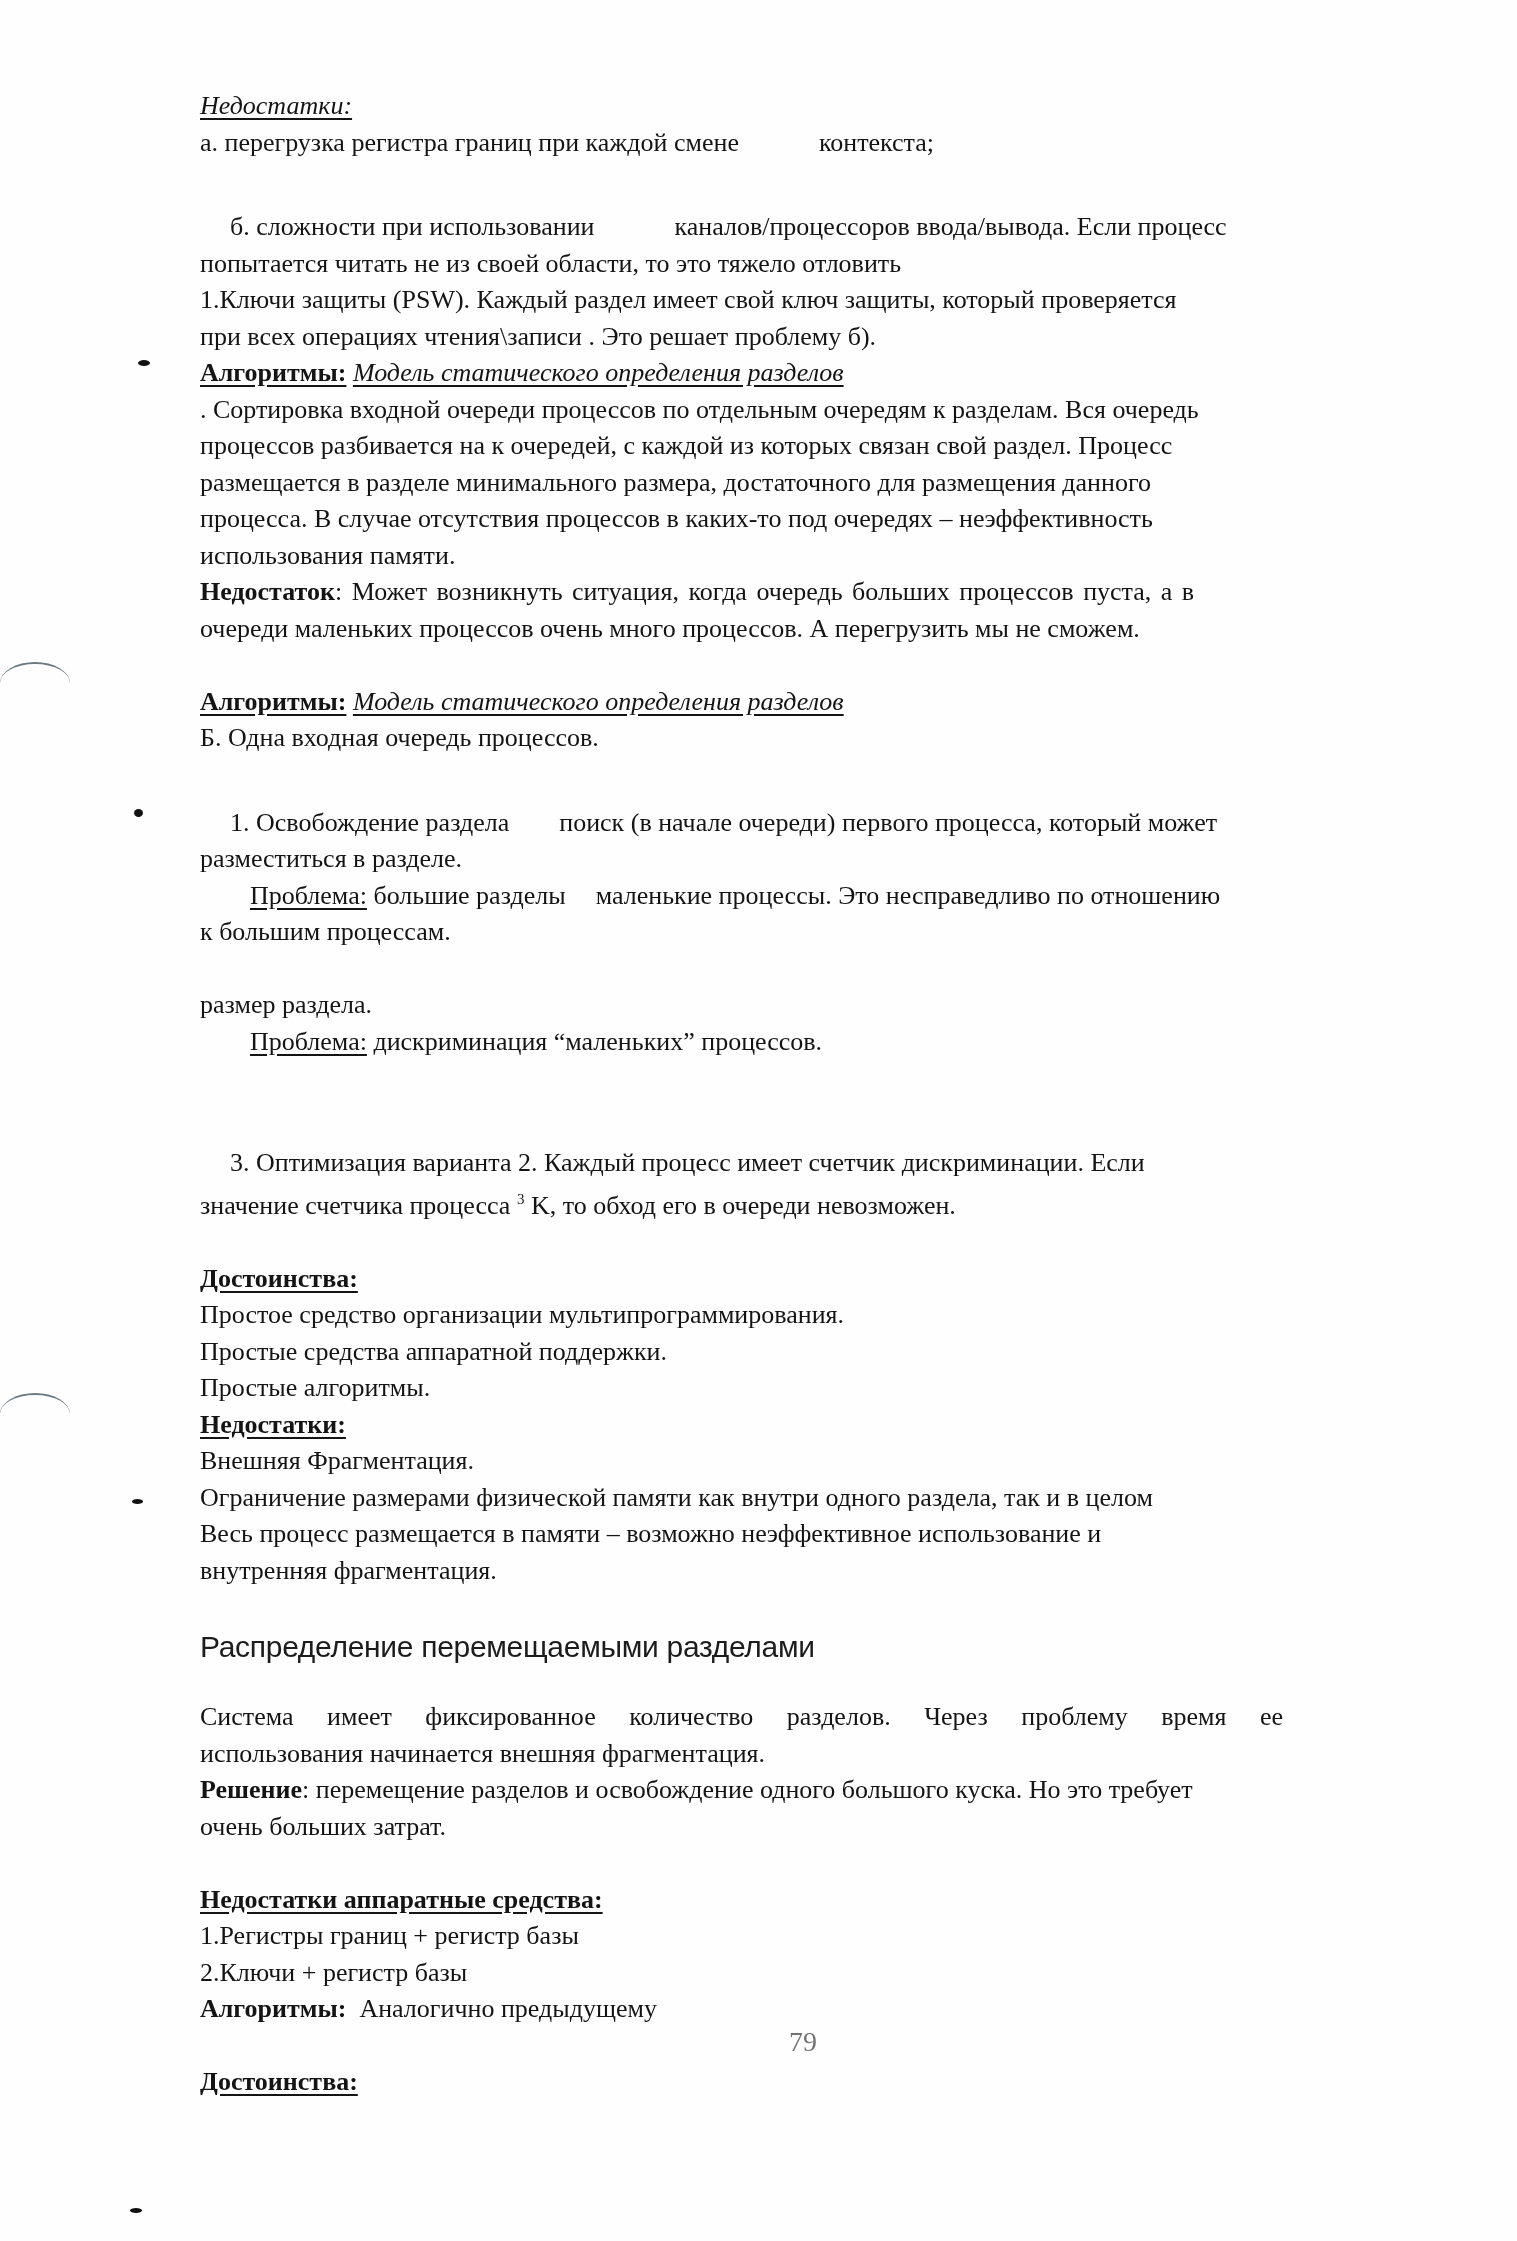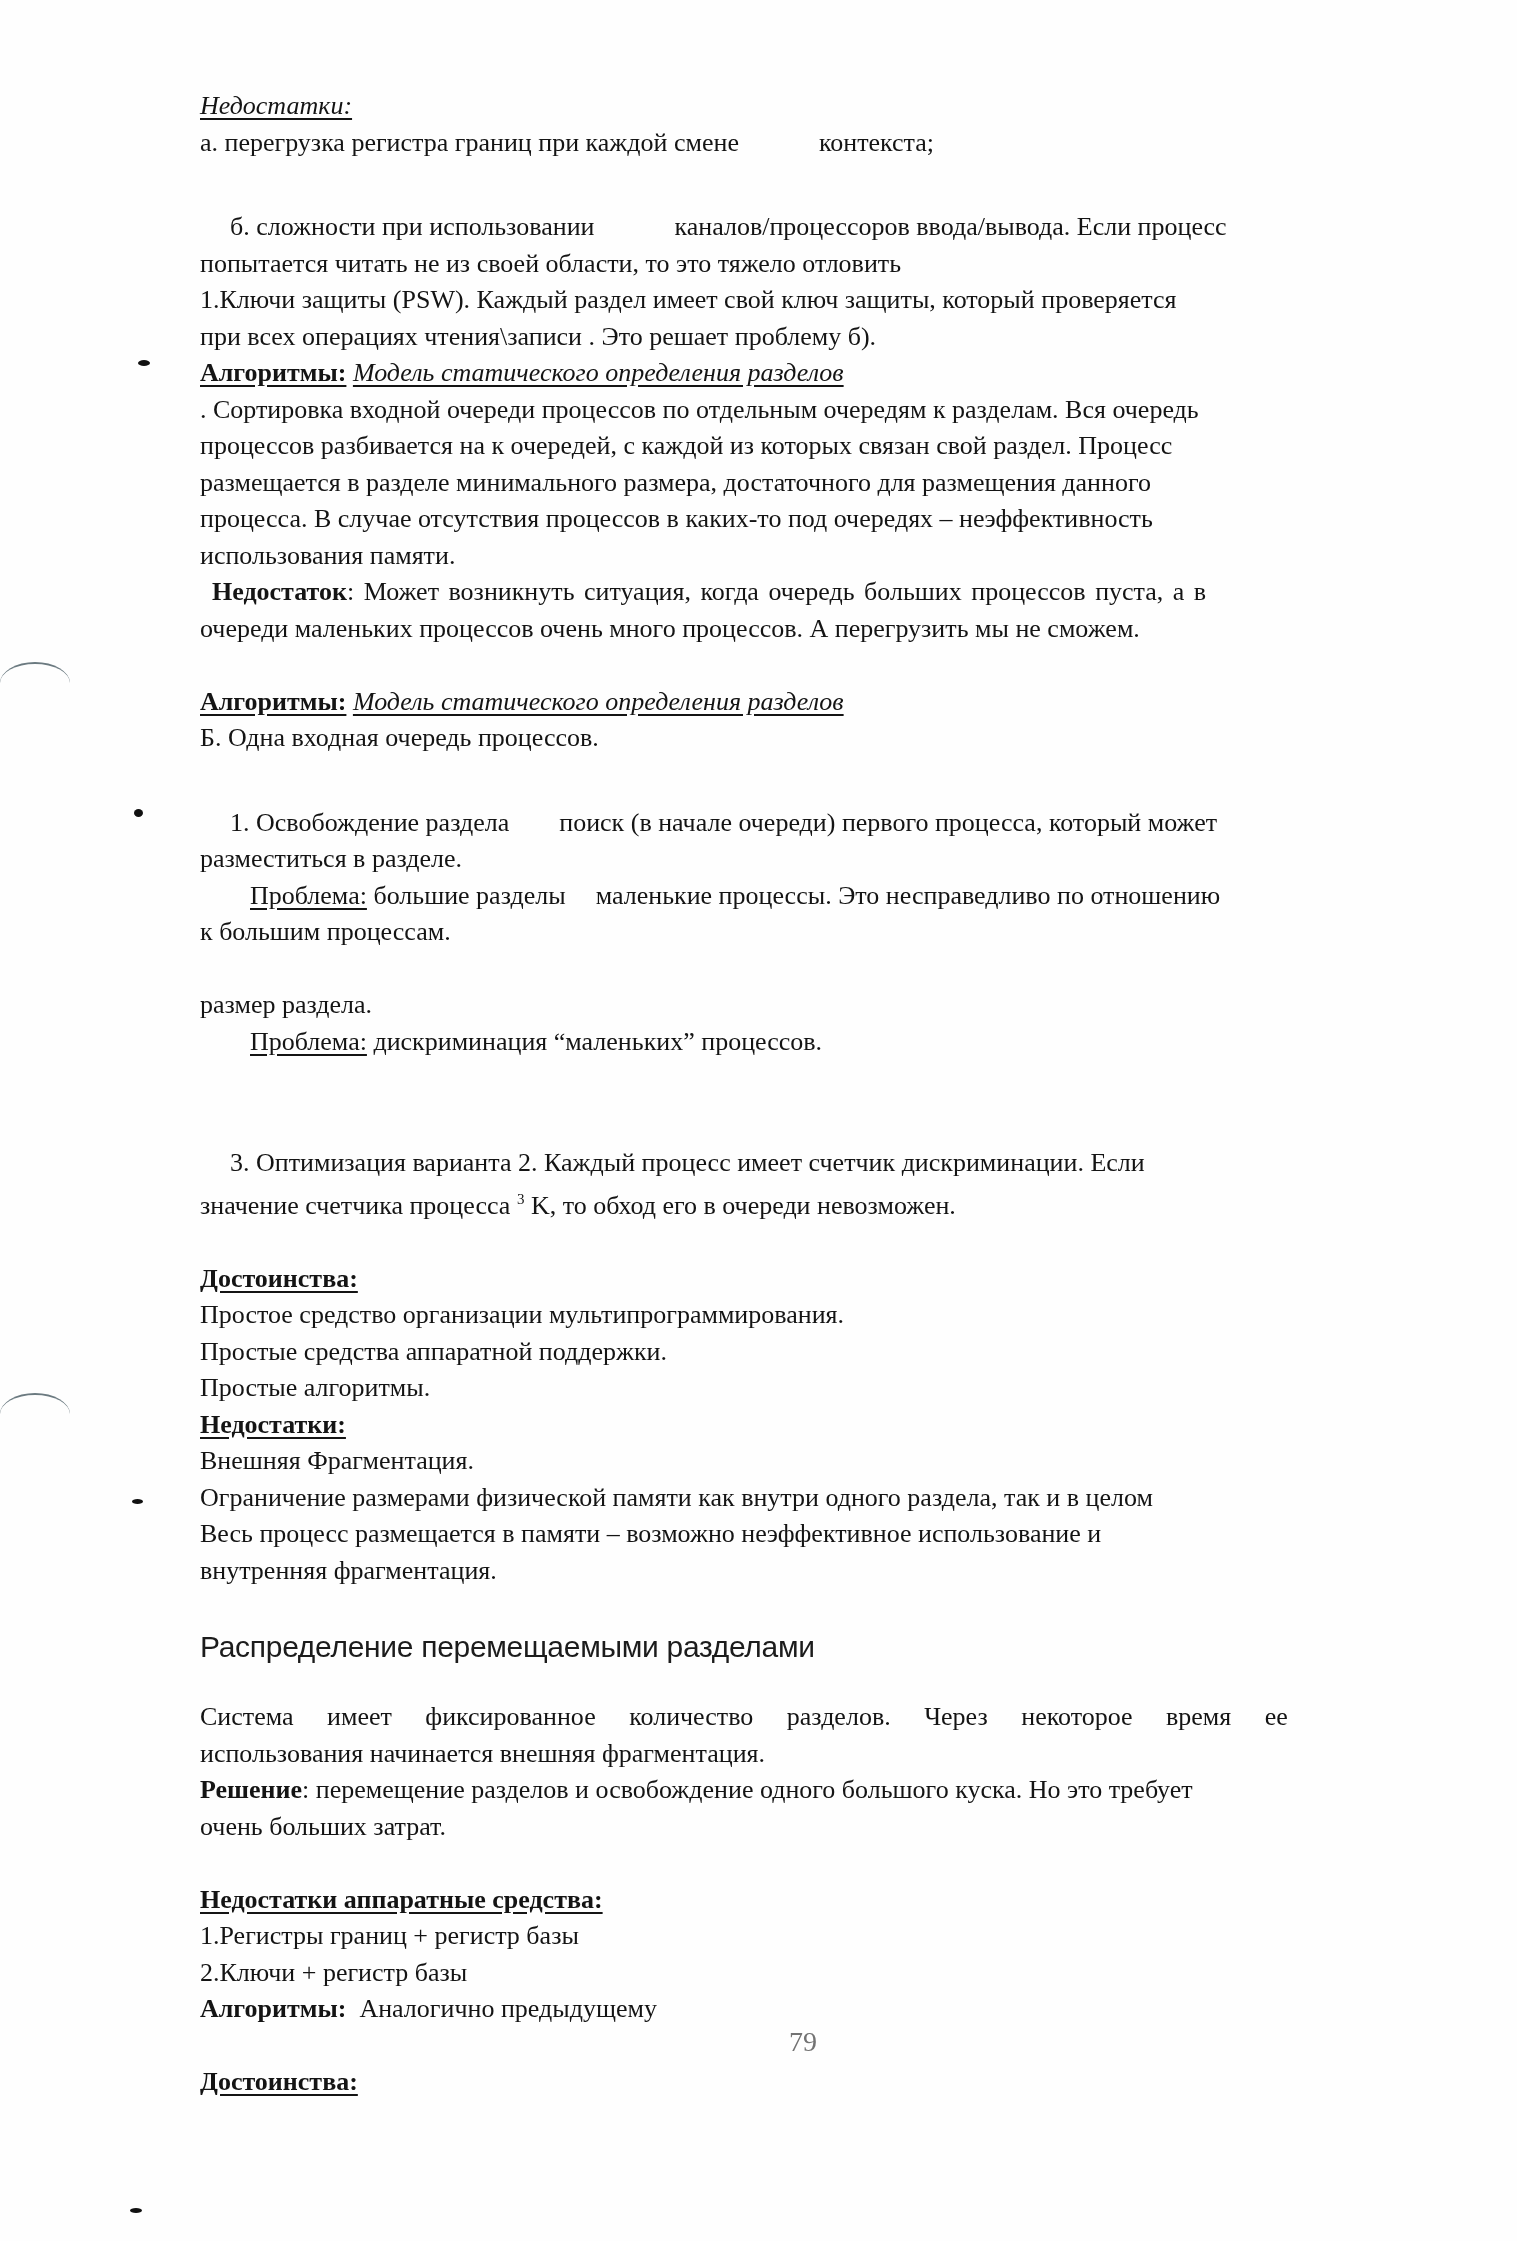--- a/index.html
+++ b/index.html
@@ -66,21 +66,21 @@
 
     <div class="ln">
       <span class="b u">Алгоритмы:</span>
       <span class="it u">Модель статического определения разделов</span>
     </div>
     <div class="ln">. Сортировка входной очереди процессов по отдельным очередям к разделам. Вся очередь</div>
     <div class="ln">процессов разбивается на к очередей, с каждой из которых связан свой раздел. Процесс</div>
     <div class="ln">размещается в разделе минимального размера, достаточного для размещения данного</div>
     <div class="ln">процесса. В случае отсутствия процессов в каких-то под очередях – неэффективность</div>
     <div class="ln">использования памяти.</div>
-    <div class="ln" style="word-spacing:3px;margin-left:12px;">
+    <div class="ln" style="word-spacing:3px;">
       <span class="b">Недостаток</span><span>: Может возникнуть ситуация, когда очередь больших процессов пуста, а в</span>
     </div>
     <div class="ln">очереди маленьких процессов очень много процессов. А перегрузить мы не сможем.</div>
 
     <div class="gap"></div>
 
     <div class="ln">
       <span class="b u">Алгоритмы:</span>
       <span class="it u">Модель статического определения разделов</span>
     </div>
@@ -121,21 +121,21 @@
     </div>
     <div class="ln">Внешняя Фрагментация.</div>
     <div class="ln">Ограничение размерами физической памяти как внутри одного раздела, так и в целом</div>
     <div class="ln">Весь процесс размещается в памяти – возможно неэффективное использование и</div>
     <div class="ln">внутренняя фрагментация.</div>
 
     <div class="gap-s"></div>
 
     <div class="heading">Распределение перемещаемыми разделами</div>
 
-    <div class="ln" style="word-spacing:27px;">Система имеет фиксированное количество разделов. Через некоторое время ее</div>
+    <div class="ln" style="word-spacing:27px;">Система имеет фиксированное количество разделов. Через проблему время ее</div>
     <div class="ln">использования начинается внешняя фрагментация.</div>
     <div class="ln">
       <span class="b">Решение</span><span>: перемещение разделов и освобождение одного большого куска. Но это требует</span>
     </div>
     <div class="ln">очень больших затрат.</div>
 
     <div class="gap"></div>
 
     <div class="ln">
       <span class="b u">Недостатки аппаратные средства:</span>

